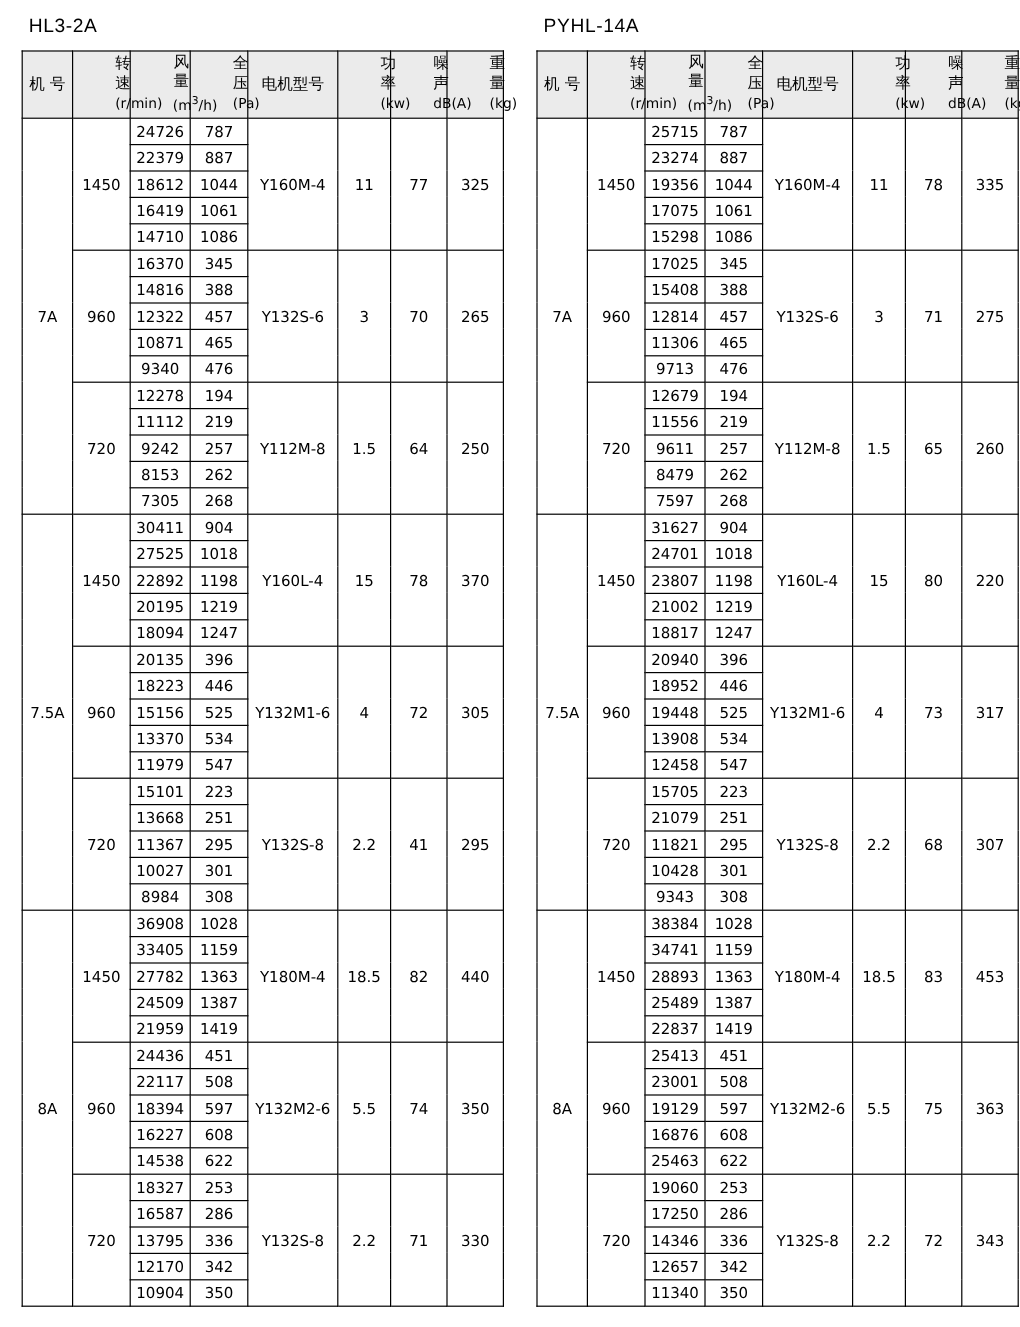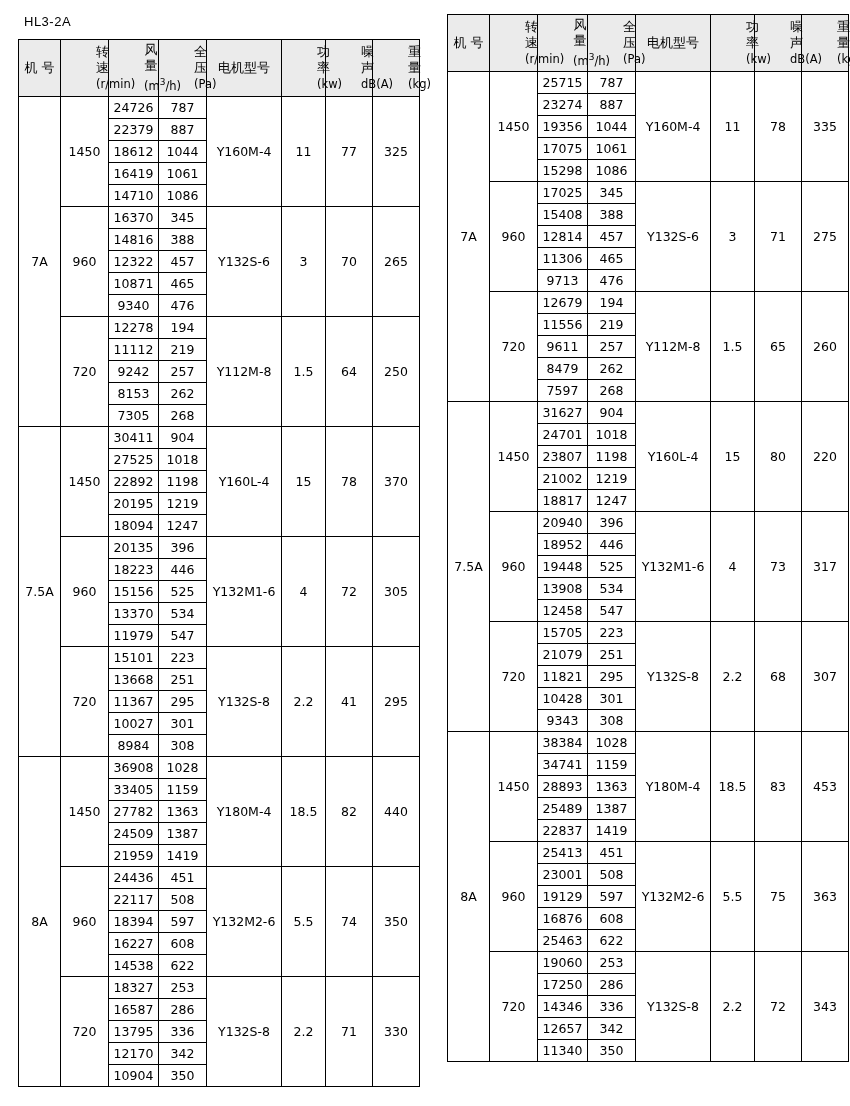--- a/index.html
+++ b/index.html
@@ -28,21 +28,21 @@
     align-items: flex-start;
   }
   .table-block {
     width: 425px;
     box-sizing: border-box;
   }
   .table-block.left { padding-left: 18px; padding-right: 6px; }
   .table-block.right { padding-left: 22px; padding-right: 6px; }
 
   .tbl-title {
-    font-size: 13px;
+    font-size: 16px;
     letter-spacing: 0.5px;
     margin: 0 0 10px 6px;
     font-family: "Liberation Sans", sans-serif;
   }
 
   table.fan {
     border-collapse: collapse;
     width: 401px;
     table-layout: fixed;
   }
@@ -376,20 +376,21 @@
             </tr>
             <tr>
               <td>10904</td>
               <td>350</td>
             </tr>
           </tbody>
       </table>
     </div>
 
     <div class="table-block right">
+      <div class="tbl-title">PYHL-14A</div>
       <table class="fan">
         <colgroup>
           <col class="c-model">
             <col class="c-speed">
             <col class="c-flow">
             <col class="c-press">
           <col class="c-motor">
             <col class="c-power">
             <col class="c-noise">
             <col class="c-weight">

